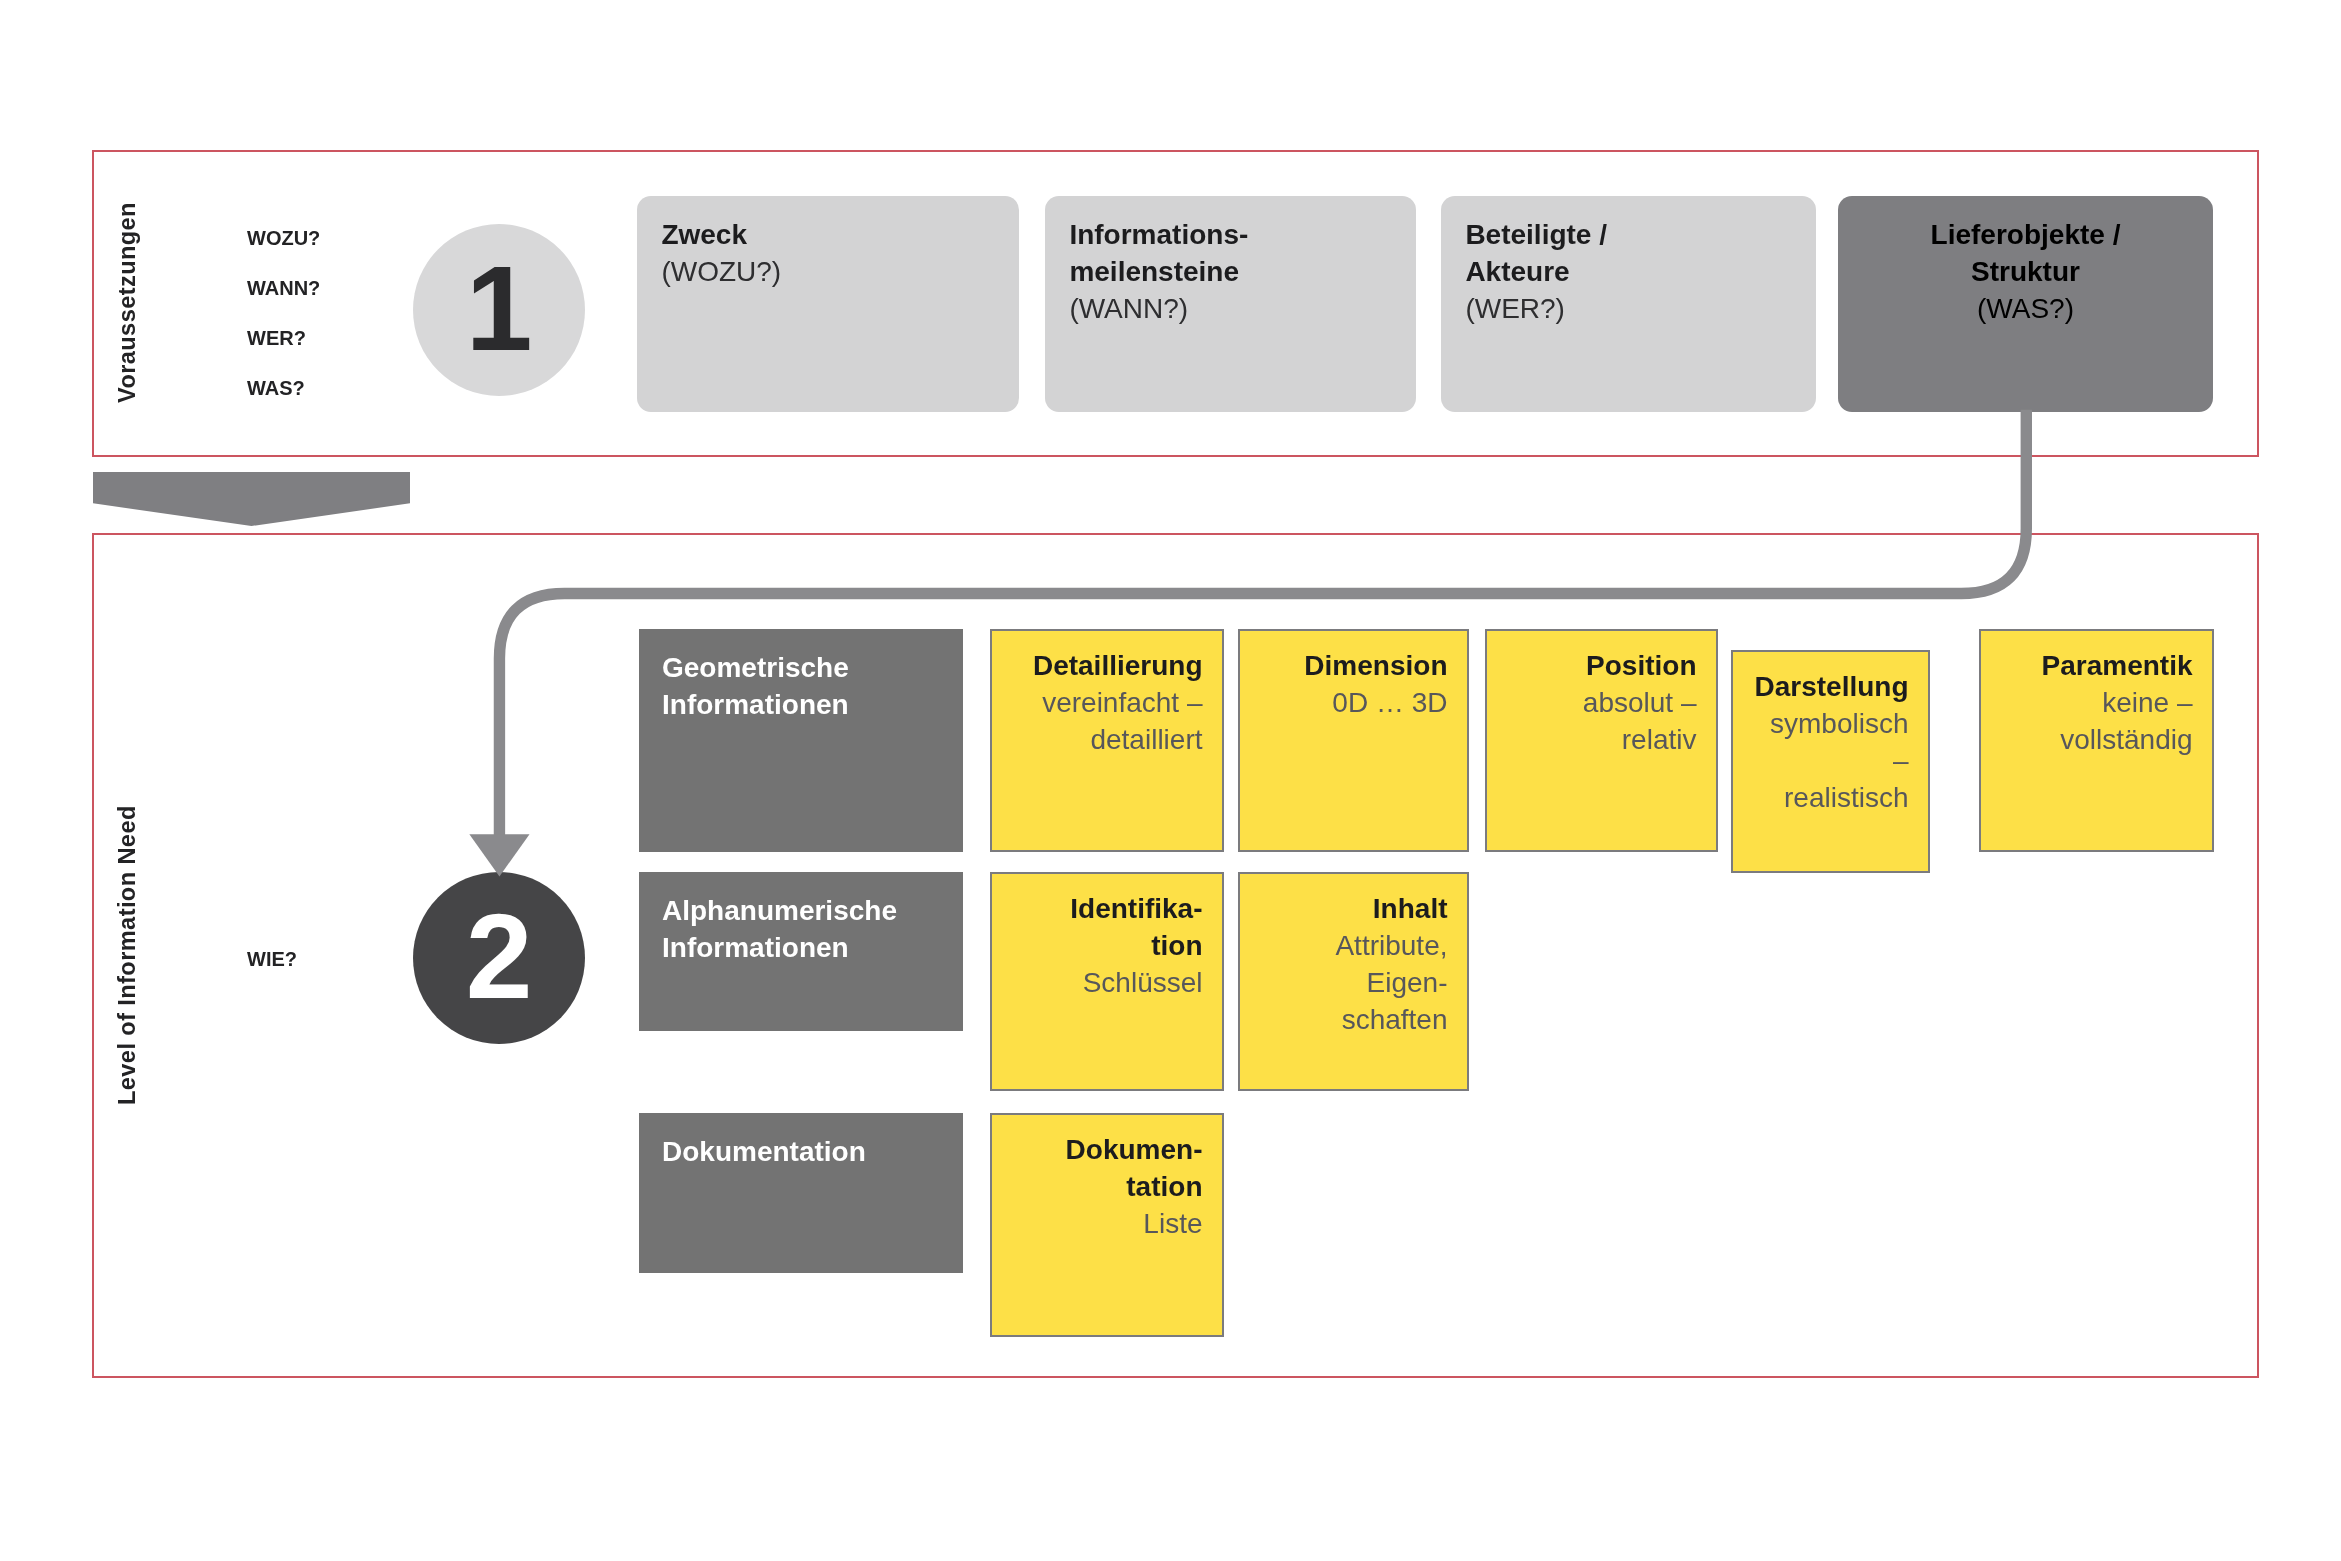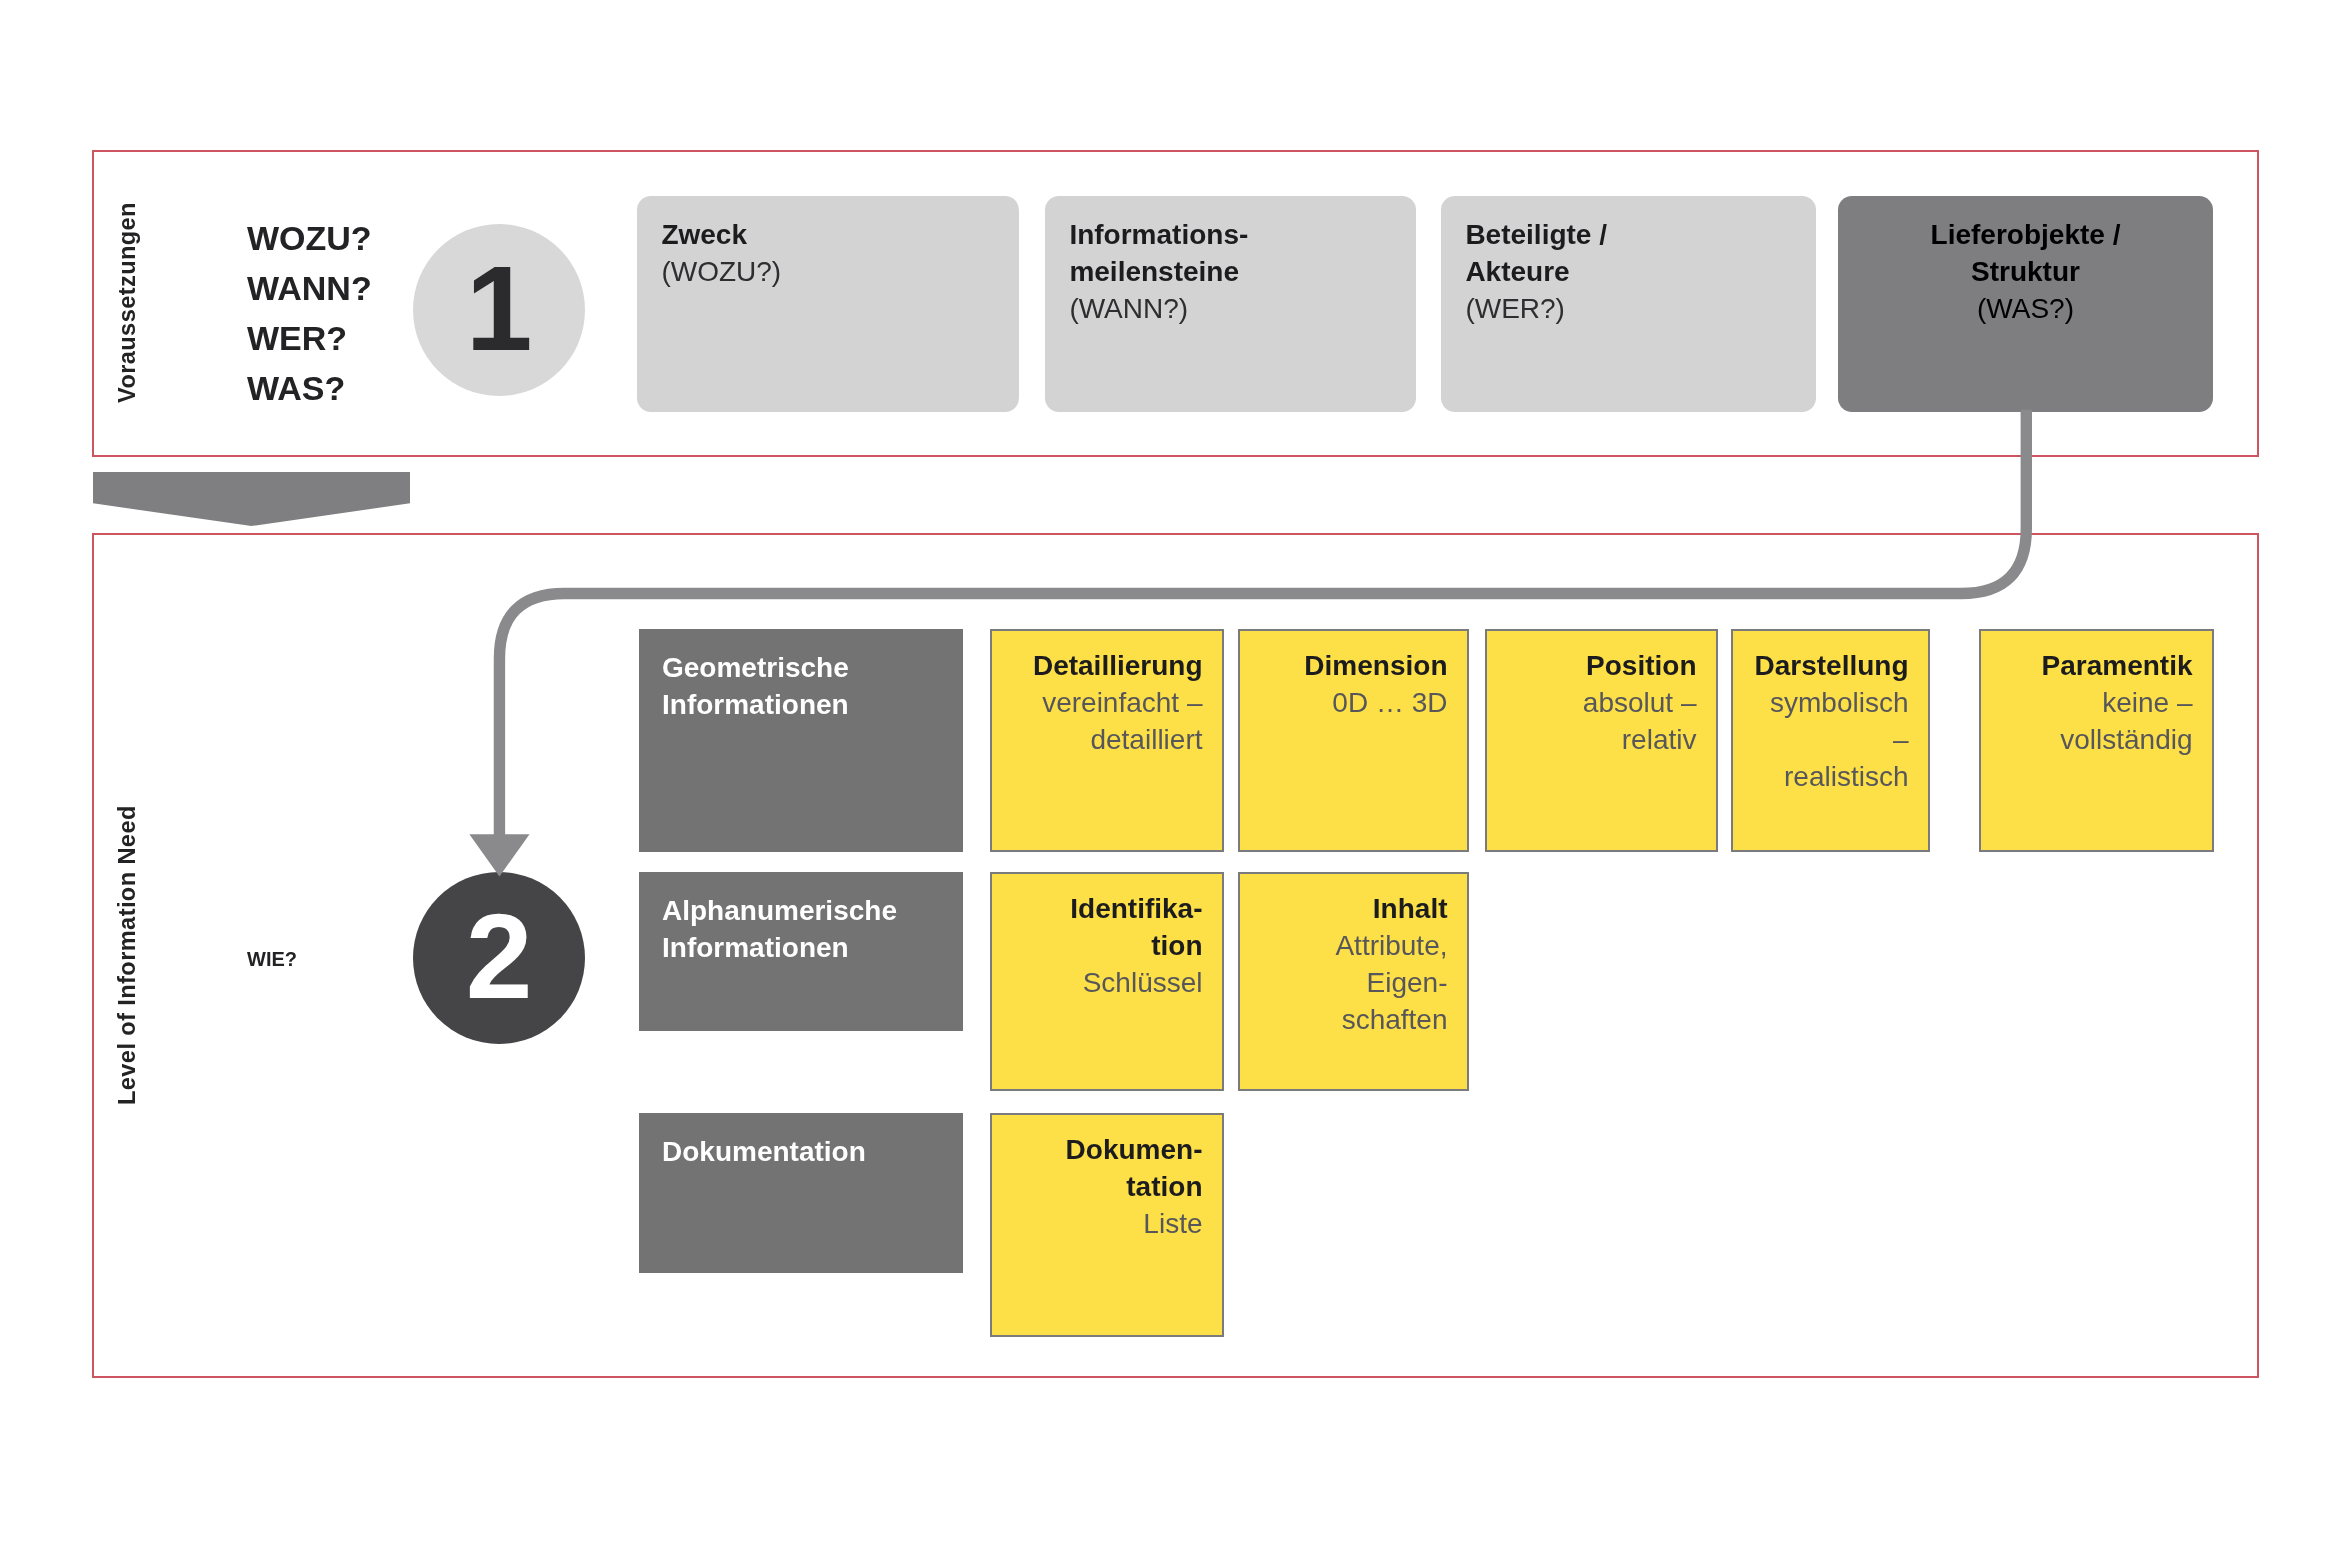--- a/index.html
+++ b/index.html
@@ -13,21 +13,21 @@
 
   
   .vlabel {
     position:absolute; display:flex; align-items:center; justify-content:center;
     writing-mode:vertical-rl; transform:rotate(180deg);
     font-weight:bold; font-size:23.6px; letter-spacing:0.4px; color:#232325; white-space:nowrap;
   }
 
   
   .qlist { position:absolute; }
-  .q { font-size:34px; font-weight:bold; line-height:50px; color:#232325; }
+  .q { font-size:20px; font-weight:bold; line-height:50px; color:#232325; }
 
   .wie { position:absolute; font-size:20px; font-weight:bold; color:#232325; }
 
   
   .circle {
     position:absolute; width:172px; height:172px; border-radius:50%;
     text-align:center; line-height:168px; font-weight:bold; font-size:120px;
   }
   .circle.light { background:#d8d8d9; color:#2b2b2d; }
   .circle.dark  { background:#454547; color:#ffffff; }
@@ -119,21 +119,21 @@
   </div>
   <div class="cell" style="left:1238px; top:629px; width:231px; height:223px;">
     <div class="t bold">Dimension</div>
     <div class="t body">0D … 3D</div>
   </div>
   <div class="cell" style="left:1485px; top:629px; width:233px; height:223px;">
     <div class="t bold">Position</div>
     <div class="t body">absolut –</div>
     <div class="t body">relativ</div>
   </div>
-  <div class="cell" style="left:1731px; top:629px; width:199px; height:223px;">
+  <div class="cell" style="left:1731px; top:650px; width:199px; height:223px;">
     <div class="t bold">Darstellung</div>
     <div class="t body">symbolisch –</div>
     <div class="t body">realistisch</div>
   </div>
   <div class="cell" style="left:1979px; top:629px; width:235px; height:223px;">
     <div class="t bold">Paramentik</div>
     <div class="t body">keine –</div>
     <div class="t body">vollständig</div>
   </div>
 

